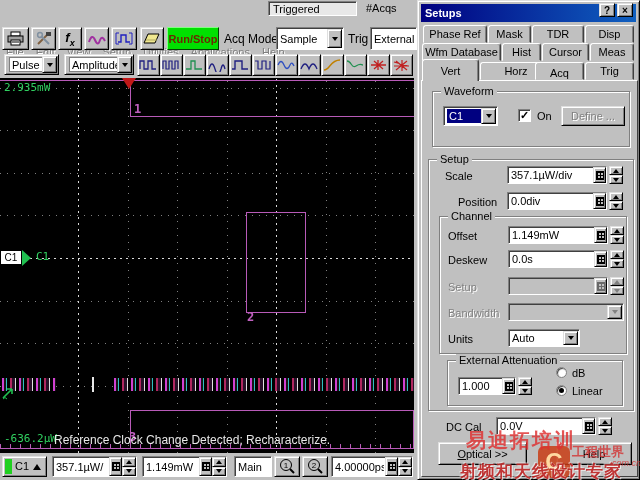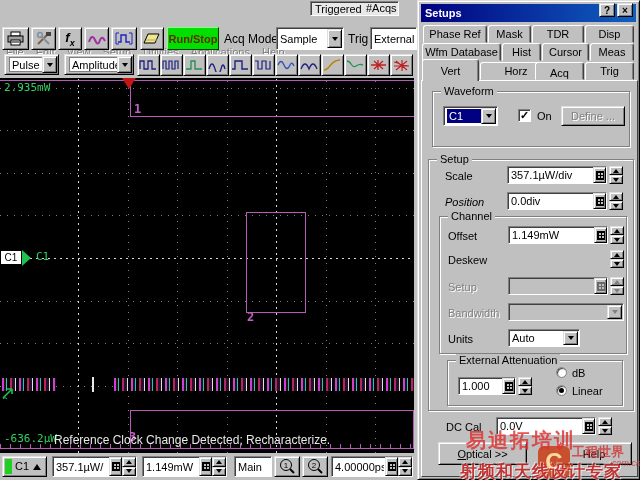--- a/index.html
+++ b/index.html
@@ -74,21 +74,21 @@
 
   <div id="menubar">
     <span class="menu-item ulf">File</span>
     <span class="menu-item ulf">Edit</span>
     <span class="menu-item ulf">View</span>
     <span class="menu-item ulf">Setup</span>
     <span class="menu-item ulf">Utilities</span>
     <span class="menu-item ulf">Applications</span>
     <span class="menu-item ulf">Help</span>
   </div>
-  <div id="trig-status" class="sunken" style="background:#e8e8e8;margin-left:42px;">Triggered</div>
+  <div id="trig-status" class="sunken" style="background:#e8e8e8;">Triggered</div>
   <span id="acqs-label">#Acqs</span>
 
   <div class="tbtn raised btn" style="left:2px;width:27px;">
     <svg width="17" height="15" viewBox="0 0 17 15">
         <rect x="4" y="1" width="9" height="4" fill="#fff" stroke="#000"></rect>
         <rect x="1" y="5" width="15" height="6" fill="#a0a0a0" stroke="#000"></rect>
         <rect x="4" y="9" width="9" height="5" fill="#fff" stroke="#000"></rect>
         <line x1="5" y1="11" x2="12" y2="11" stroke="#000"></line>
       </svg>
   </div>
@@ -402,21 +402,21 @@
       </div>
       <div class="spin" style="position:absolute;left:180px;top:6px;height:18px;">
           <div class="raised">
             <span class="tri-up"></span>
           </div>
           <div class="raised">
             <span class="tri-dn"></span>
           </div>
         </div>
 
-      <div style="position:absolute;left:16px;top:36px;font-style:italic;" class="srow-label"><span>Position</span></div>
+      <div style="position:absolute;left:29px;top:36px;" class="srow-label"><span>Position</span></div>
       <div class="sunken" style="position:absolute;left:78px;top:32px;width:100px;height:18px;">
         <span class="fieldtxt" style="right:14px;">0.0div</span>
         <div class="kp raised" style="right:0;">
             <span class="kp-ico"></span>
           </div>
       </div>
       <div class="spin" style="position:absolute;left:180px;top:32px;height:18px;">
           <div class="raised">
             <span class="tri-up"></span>
           </div>
@@ -438,20 +438,26 @@
         <div class="spin" style="position:absolute;left:170px;top:9px;height:18px;">
             <div class="raised">
               <span class="tri-up"></span>
             </div>
             <div class="raised">
               <span class="tri-dn"></span>
             </div>
           </div>
 
         <div style="position:absolute;left:8px;top:37px;" class="srow-label"><span>Deskew</span></div>
+        <div class="sunken" style="position:absolute;left:68px;top:33px;width:100px;height:18px;">
+          <span class="fieldtxt" style="right:14px;">0.0s</span>
+          <div class="kp raised" style="right:0;">
+              <span class="kp-ico"></span>
+            </div>
+        </div>
         <div class="spin" style="position:absolute;left:170px;top:33px;height:18px;">
             <div class="raised">
               <span class="tri-up"></span>
             </div>
             <div class="raised">
               <span class="tri-dn"></span>
             </div>
           </div>
 
         <div style="position:absolute;left:8px;top:64px;" class="srow-label gray-text"><span>Setup</span></div>

